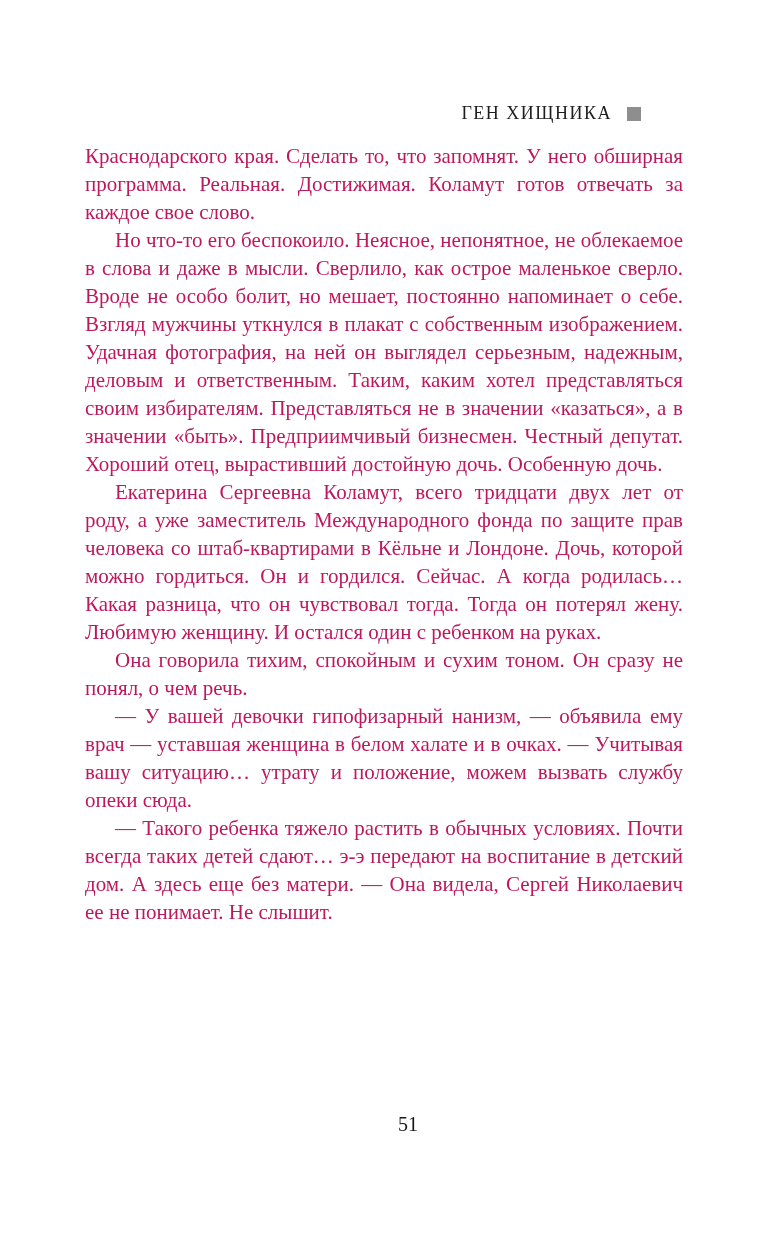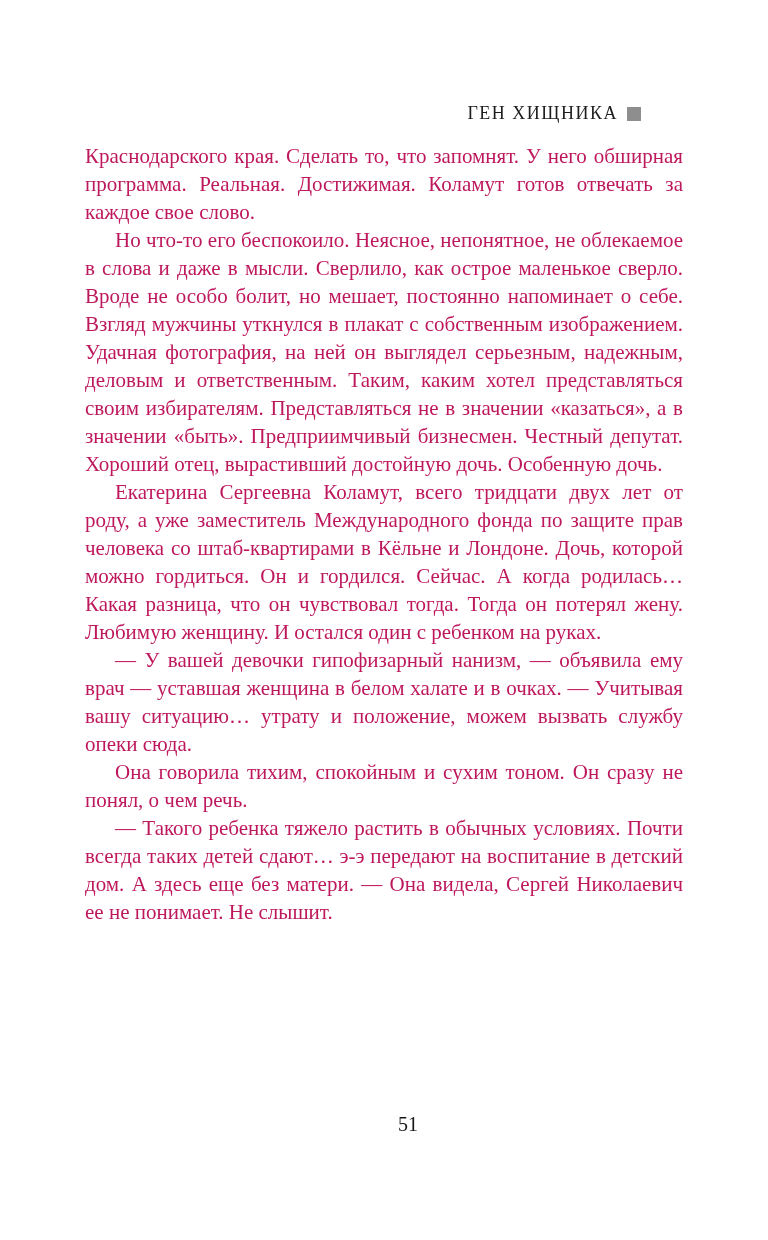--- a/index.html
+++ b/index.html
@@ -21,21 +21,21 @@
       background: #ffffff;
     }
     .running-header {
       position: absolute;
       top: 103px;
       left: 85px;
       right: 127px;
       display: flex;
       justify-content: flex-end;
       align-items: center;
-      gap: 9px;
+      gap: 15px;
       font-size: 18px;
       letter-spacing: 1.5px;
       color: #1d1d1d;
       white-space: nowrap;
     }
     .header-square {
       width: 14px;
       height: 14px;
       background: #8e8e8e;
       flex: 0 0 auto;
@@ -76,20 +76,20 @@
 
   <div class="running-header">
     <span>ГЕН ХИЩНИКА</span>
     <span class="header-square" style="background: rgb(142, 142, 142);"></span>
   </div>
 
   <div class="body-text">
     <p class="no-indent">Краснодарского края. Сделать то, что запомнят. У него обширная программа. Реальная. Достижимая. Коламут готов отвечать за каждое свое слово.</p>
     <p>Но что-то его беспокоило. Неясное, непонятное, не облекаемое в слова и даже в мысли. Сверлило, как острое маленькое сверло. Вроде не особо болит, но мешает, постоянно напоминает о себе. Взгляд мужчины уткнулся в плакат с собственным изображением. Удачная фотография, на ней он выглядел серьезным, надежным, деловым и ответственным. Таким, каким хотел представляться своим избирателям. Представляться не в значении «казаться», а в значении «быть». Предприимчивый бизнесмен. Честный депутат. Хороший отец, вырастивший достойную дочь. Особенную дочь.</p>
     <p>Екатерина Сергеевна Коламут, всего тридцати двух лет от роду, а уже заместитель Международного фонда по защите прав человека со штаб-квартирами в Кёльне и Лондоне. Дочь, которой можно гордиться. Он и гордился. Сейчас. А когда родилась… Какая разница, что он чувствовал тогда. Тогда он потерял жену. Любимую женщину. И остался один с ребенком на руках.</p>
+    <p>Она говорила тихим, спокойным и сухим тоном. Он сразу не понял, о чем речь.</p>
     <p>— У вашей девочки гипофизарный нанизм, — объявила ему врач — уставшая женщина в белом халате и в очках. — Учитывая вашу ситуацию… утрату и положение, можем вызвать службу опеки сюда.</p>
-    <p>Она говорила тихим, спокойным и сухим тоном. Он сразу не понял, о чем речь.</p>
     <p>— Такого ребенка тяжело растить в обычных условиях. Почти всегда таких детей сдают… э-э передают на воспитание в детский дом. А здесь еще без матери. — Она видела, Сергей Николаевич ее не понимает. Не слышит.</p>
   </div>
 
   <div class="page-number">51</div>
 
 </div>
 
 </body></html>

